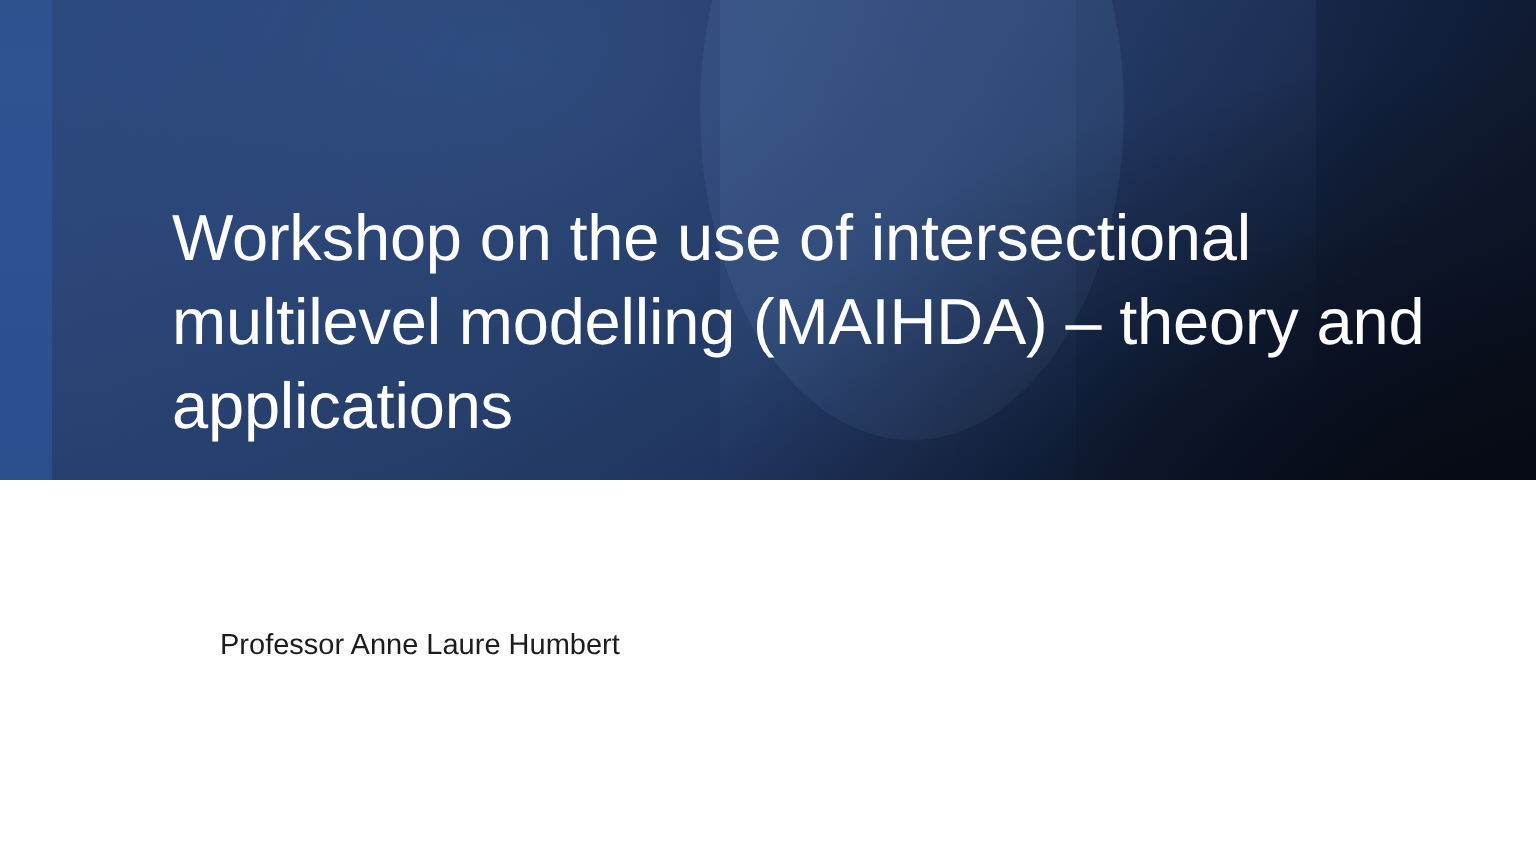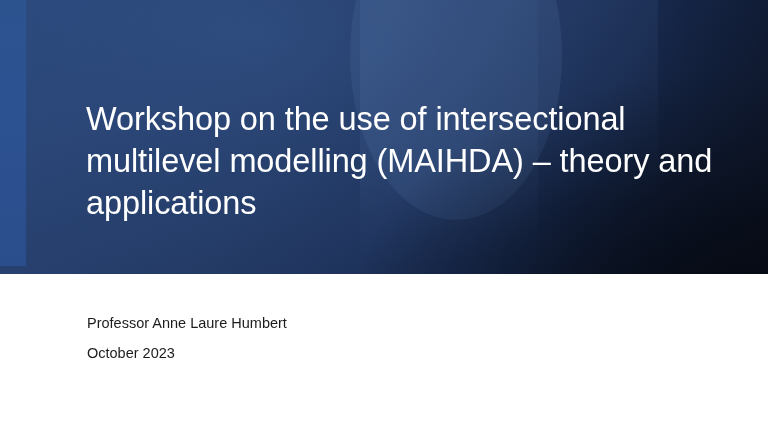--- a/index.html
+++ b/index.html
@@ -19,21 +19,21 @@
     overflow: hidden;
     background: #ffffff;
   }
 
   
   .banner {
     position: absolute;
     left: 0;
     top: 0;
     width: 768px;
-    height: 274px;
+    height: 240px;
     overflow: hidden;
     background: #233a66;
   }
 
   
   .banner-base {
     position: absolute;
     inset: 0;
     background:
       linear-gradient(118deg,
@@ -136,20 +136,21 @@
     position: absolute;
     left: 87px;
     top: 308px;
     width: 560px;
   }
   .subtitle-line {
     color: #1c1c1c;
     font-size: 14.5px;
     line-height: 30px;
     font-weight: 400;
+    margin-left: 23px;
   }
 </style>
 </head>
 <body>
 
 <div class="slide">
 
   <div class="banner">
     <div class="banner-base"></div>
     <div class="banner-glow"></div>
@@ -157,16 +158,15 @@
     <div class="banner-band2"></div>
     <div class="banner-circle"></div>
     <div class="banner-shade"></div>
     <div class="banner-strip"></div>
 
     <div class="title">Workshop on the use of intersectional multilevel modelling (MAIHDA) – theory and applications</div>
   </div>
 
   <div class="subtitle">
     <div class="subtitle-line">Professor Anne Laure Humbert</div>
-    <div class="subtitle-line">October 2023</div>
   </div>
 
 </div>
 
 </body></html>

